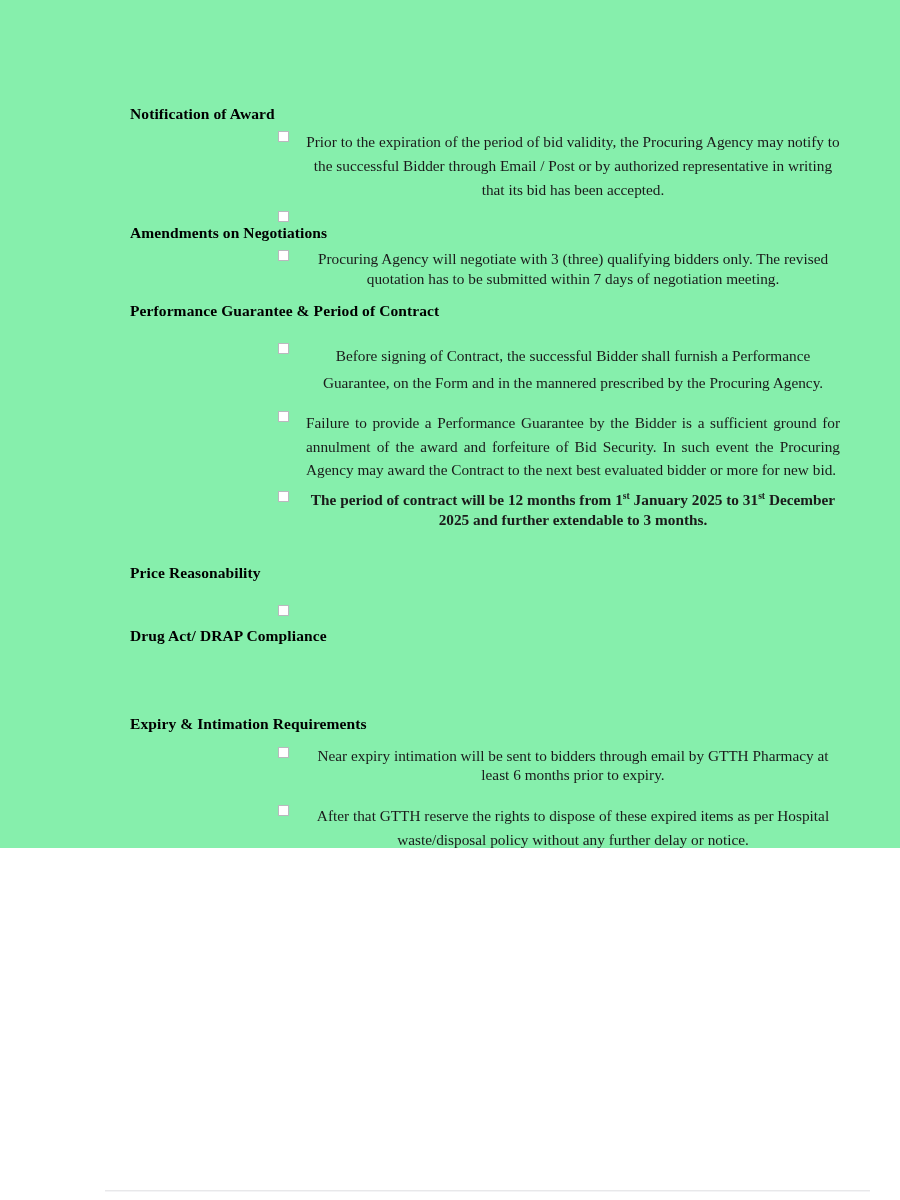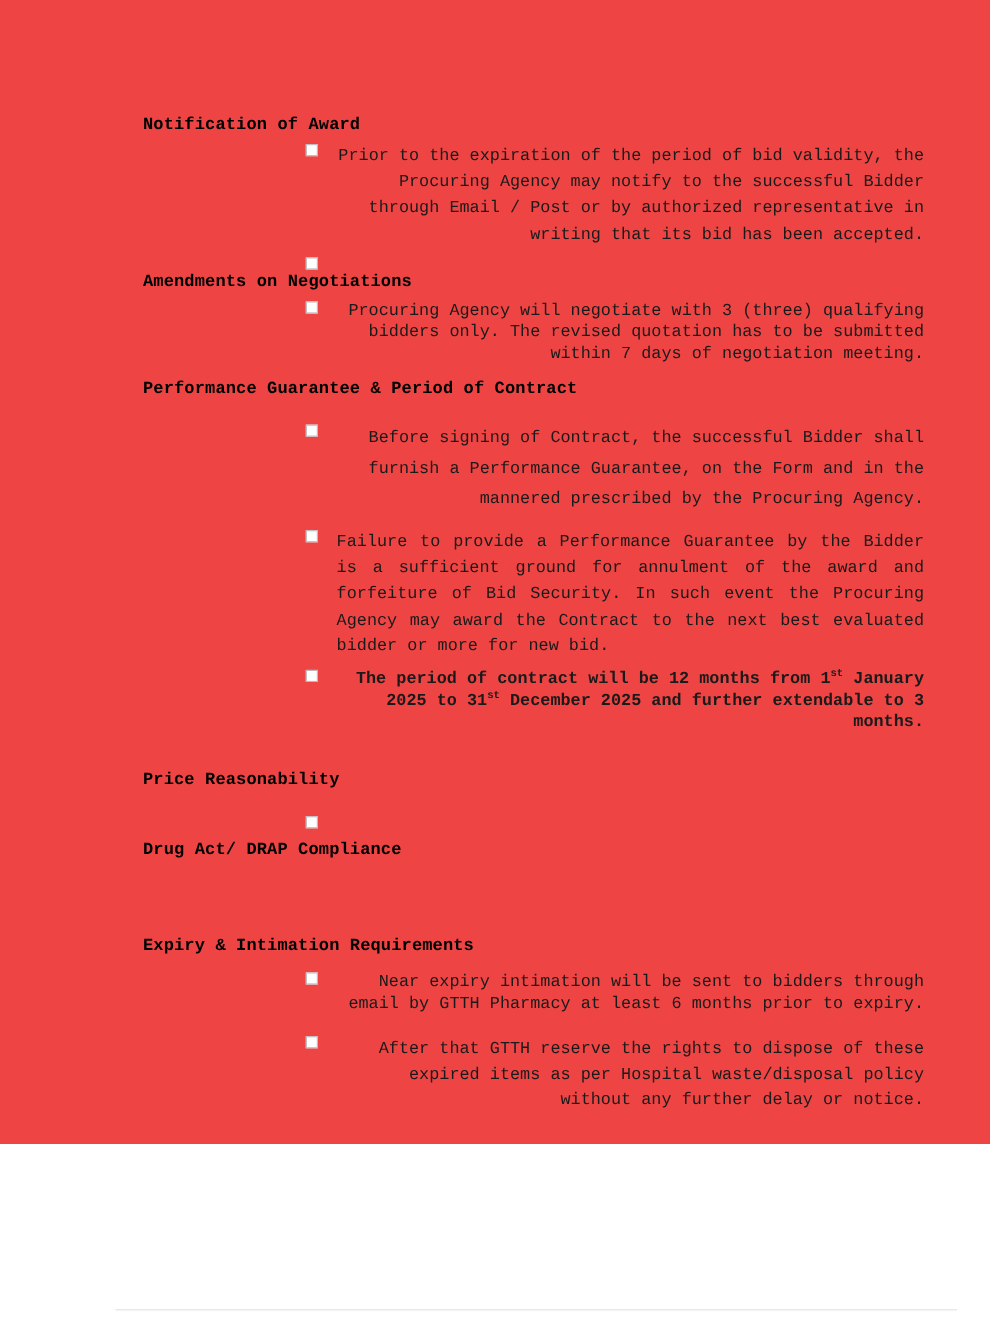--- a/index.html
+++ b/index.html
@@ -15,23 +15,22 @@
     font-family: "Liberation Serif", "DejaVu Serif", serif;
     color: #000000;
     overflow: hidden;
   }
 
   .page {
     position: absolute;
     left: 0;
     top: 0;
     width: 900px;
-    height: 1040px;
-    background: #ef4444;
-    font-family: Liberation Mono, monospace;
+    height: 848px;
+    background: #86efac;
   }
 
   .content {
     position: absolute;
     left: 130px;
     top: 104px;
     width: 710px;
   }
 
   .section-heading {
@@ -78,21 +77,21 @@
 
   .bullet-text {
     display: block;
   }
 
   
   .ls-tight  .bullet-text { line-height: 1.26; }
   .ls-wide   .bullet-text { line-height: 1.56; }
   .ls-xwide  .bullet-text { line-height: 1.78; }
 
-  .align-left    .bullet-text { text-align: right; }
+  .align-left    .bullet-text { text-align: center; }
   .align-justify .bullet-text { text-align: justify; text-justify: inter-word; }
 
   .bold .bullet-text { font-weight: bold; }
 
   .gap-4 { margin-top: 20px; }
   .gap-8 { margin-top: 8px; }
   .gap-14 { margin-top: 14px; }
   .gap-20 { margin-top: 20px; }
 
   sup {

